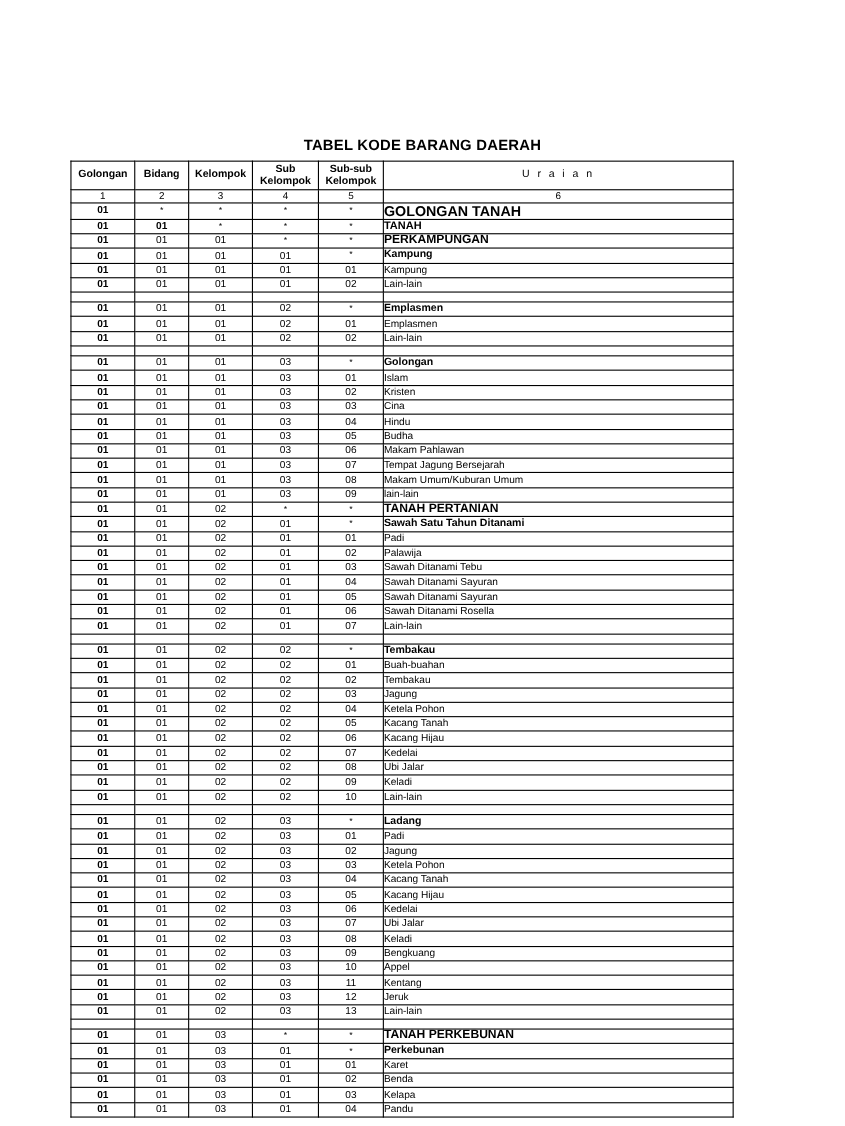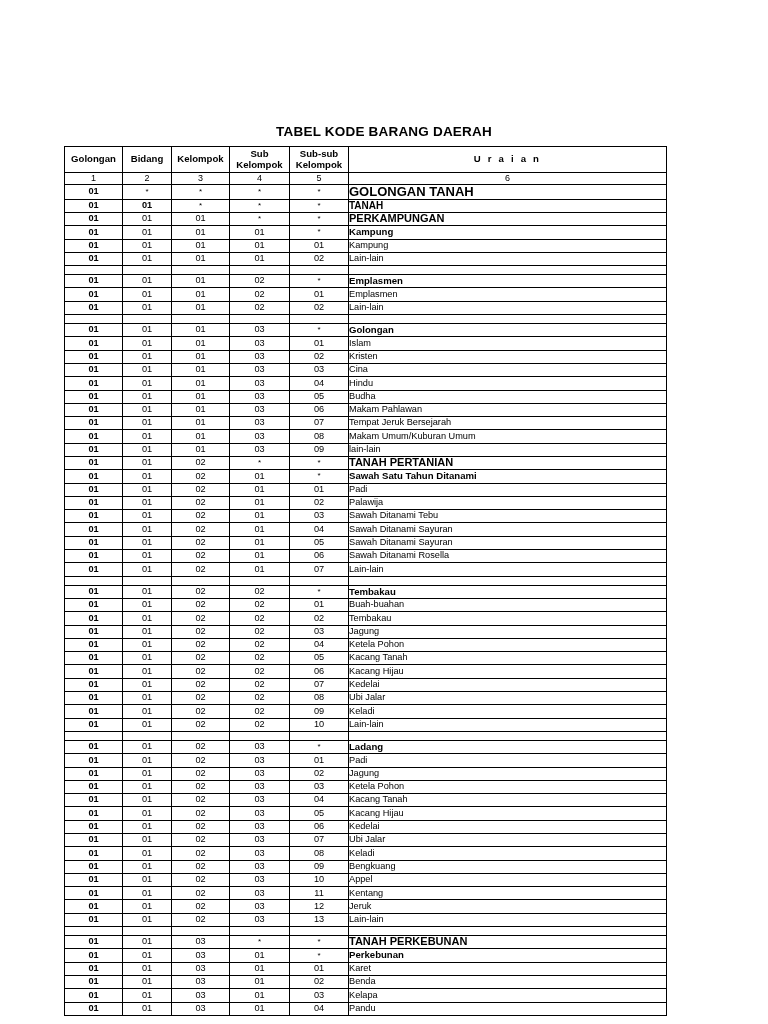--- a/index.html
+++ b/index.html
@@ -55,21 +55,21 @@
   thead th.hcell {
     height: 26px;
     text-align: center;
     font-weight: bold;
     font-size: 9.6px;
     border-bottom: 1.3px solid #000;
     padding: 1px 2px;
   }
   thead th.hcell-uraian {
     letter-spacing: 2.2px;
-    font-weight: bold;
+    font-weight: normal;
   }
   thead th.numcell {
     height: 12px;
     text-align: center;
     font-weight: normal;
     font-size: 9px;
     border-bottom: 1.3px solid #000;
   }
   tbody td {
     height: 13.3px;
@@ -283,21 +283,21 @@
             <td class="code ">03</td>
             <td class="code ">06</td>
             <td class="desc">Makam Pahlawan</td>
           </tr>
           <tr class="lvl-item">
             <td class="code gol">01</td>
             <td class="code bid">01</td>
             <td class="code ">01</td>
             <td class="code ">03</td>
             <td class="code ">07</td>
-            <td class="desc">Tempat Jeruk Bersejarah</td>
+            <td class="desc">Tempat Jagung Bersejarah</td>
           </tr>
           <tr class="lvl-item">
             <td class="code gol">01</td>
             <td class="code bid">01</td>
             <td class="code ">01</td>
             <td class="code ">03</td>
             <td class="code ">08</td>
             <td class="desc">Makam Umum/Kuburan Umum</td>
           </tr>
           <tr class="lvl-item sect-bot">

